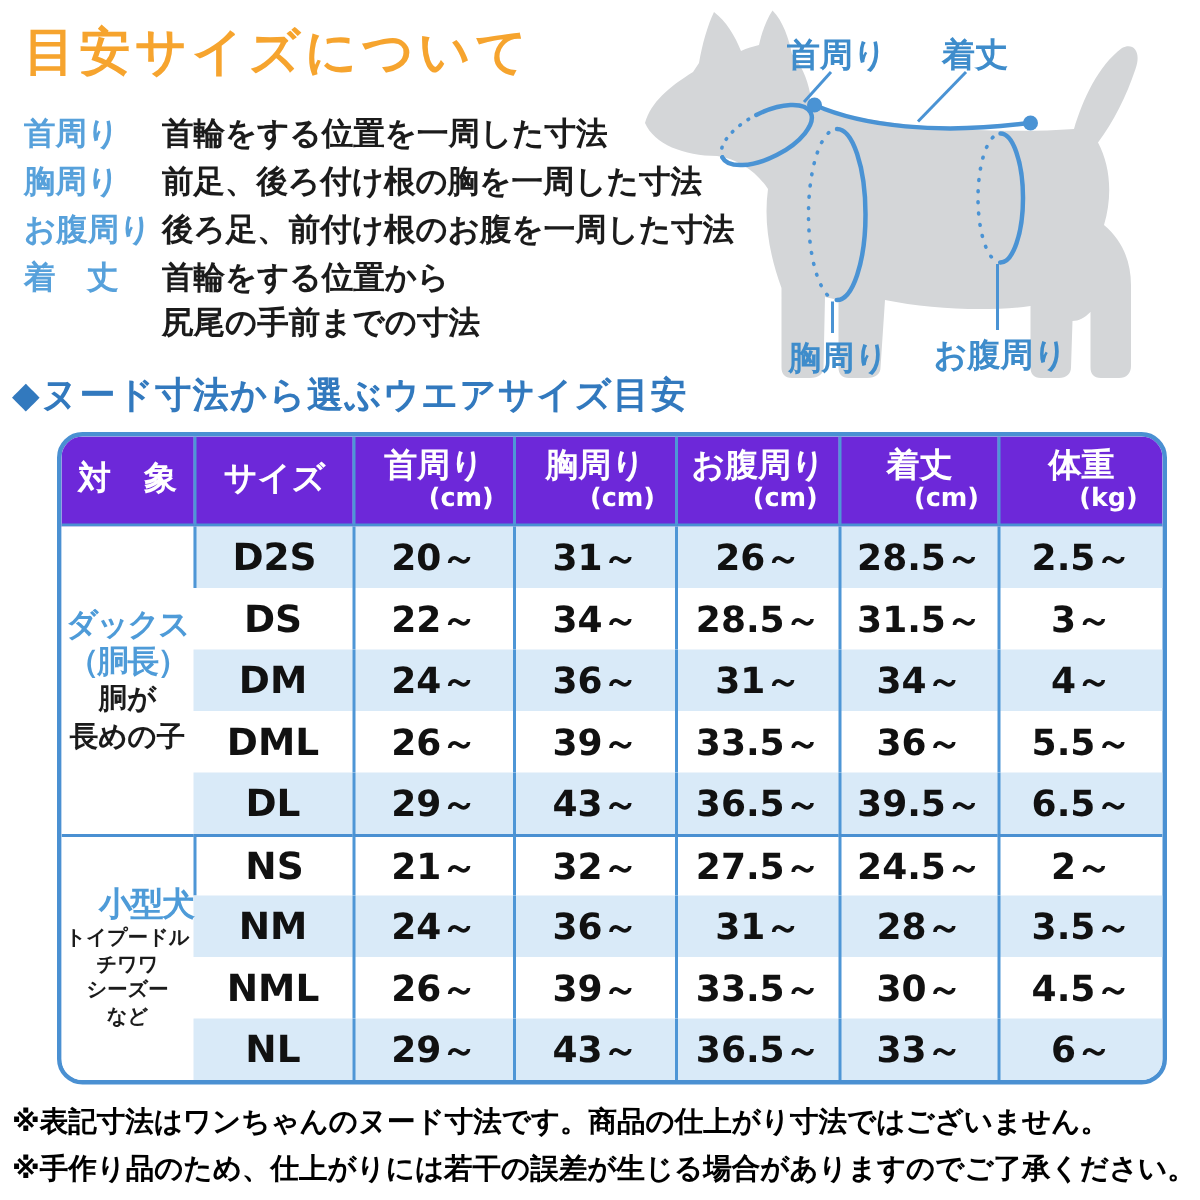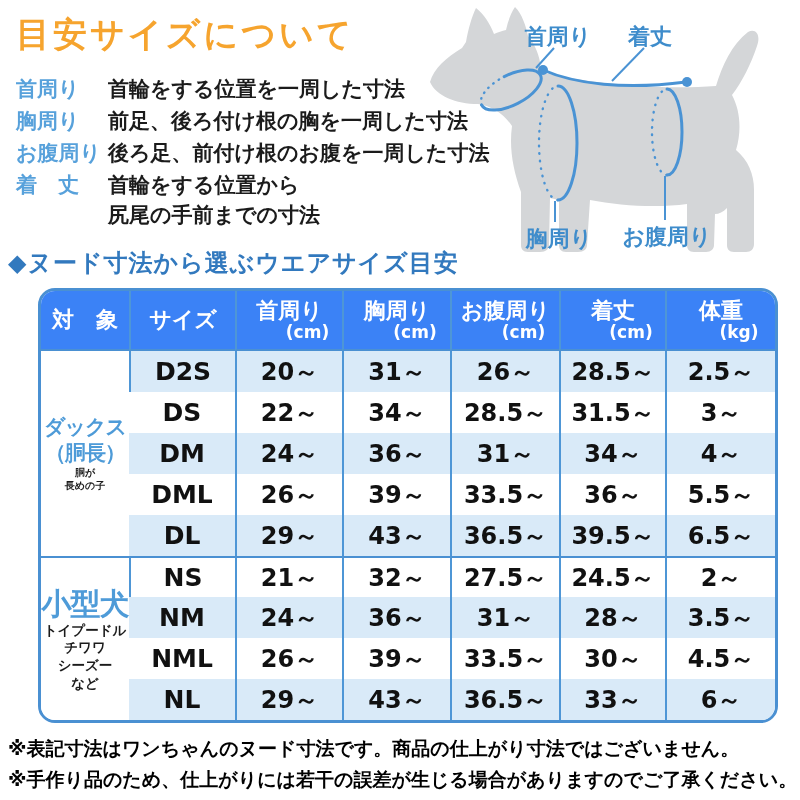--- a/index.html
+++ b/index.html
@@ -49,35 +49,35 @@
 
   
   .table-wrap {
     position:absolute; left:38px; top:288px; width:740px;
     border:3px solid #4A90D2; border-radius:17px;
     overflow:hidden; background:#fff;
   }
   table { width:100%; border-collapse:separate; border-spacing:0; table-layout:fixed; }
   th, td { text-align:center; vertical-align:middle; }
   th {
-    background:#3b82f6; color:#ffffff; height:60px;
+    background:#6d28d9; color:#ffffff; height:60px;
     border-bottom:2px solid #4A90D2; font-weight:800;
   }
   th .h-main { display:block; font-size:22px; line-height:1.1; letter-spacing:0px; }
   th .h-unit { display:block; font-size:17px; line-height:1.1; font-weight:700;padding-left:36px; }
   th + th, td + td { border-left:2px solid #4E96D6; }
   td { height:41px; font-size:24px; font-weight:700; color:#111; }
   td.cell-size { font-size:25px; font-weight:800; }
   tbody.group-2 tr:first-child td { border-top:2px solid #4A90D2; }
   tbody.group-1 tr:nth-child(odd)  td { background:#D9EAF8; }
   tbody.group-2 tr:nth-child(even) td { background:#D9EAF8; }
   td.subject { background:#ffffff !important; border-left:none; padding:2px 0; }
   .subj-main { color:#4E9BD8; font-weight:800; font-size:21px; line-height:1.2; letter-spacing:-1px; white-space:nowrap; }
-  .subj-main-lg { font-size:30px; }
-  .subj-note { color:#1b1b1b; font-weight:600; font-size:10px; line-height:1.3; white-space:nowrap; }
+  .subj-main-lg { font-size:22px;text-align:right; }
+  .subj-note { color:#1b1b1b; font-weight:600; font-size:19px; line-height:1.3; white-space:nowrap; }
   .subj-note-sm { font-size:13.5px; }
 
   
   .notes { position:absolute; left:8px; top:733px; }
   .note-line {
     color:#000000; font-weight:700; font-size:19px;
     line-height:31px; white-space:nowrap;
   }
 </style>
 </head>

